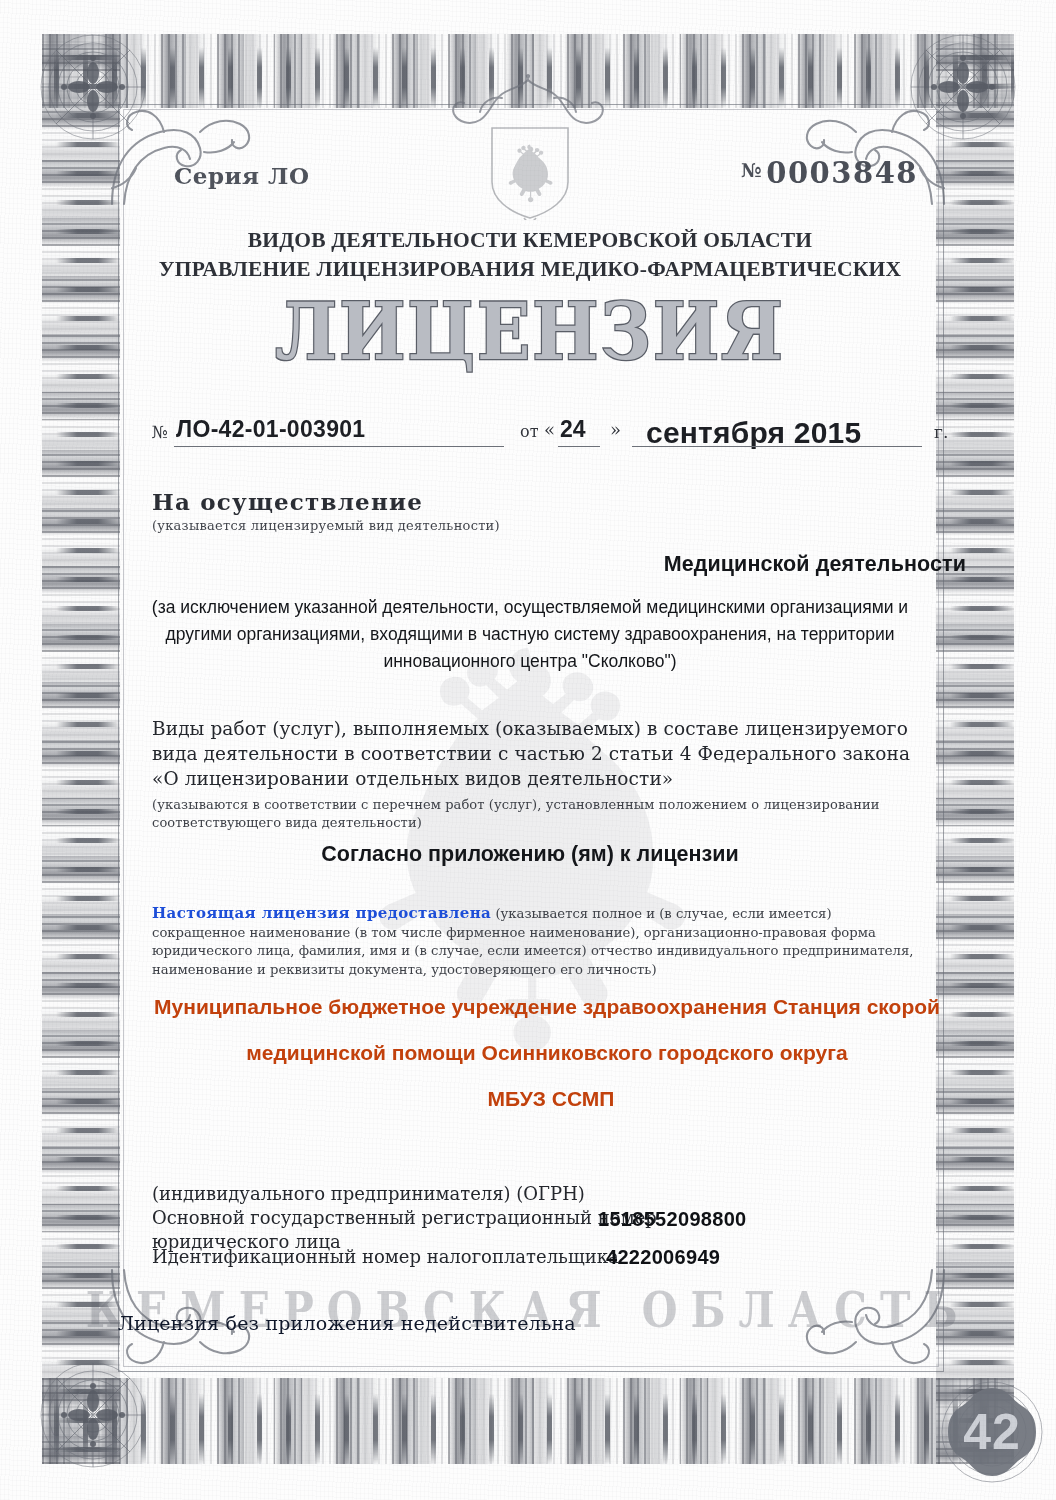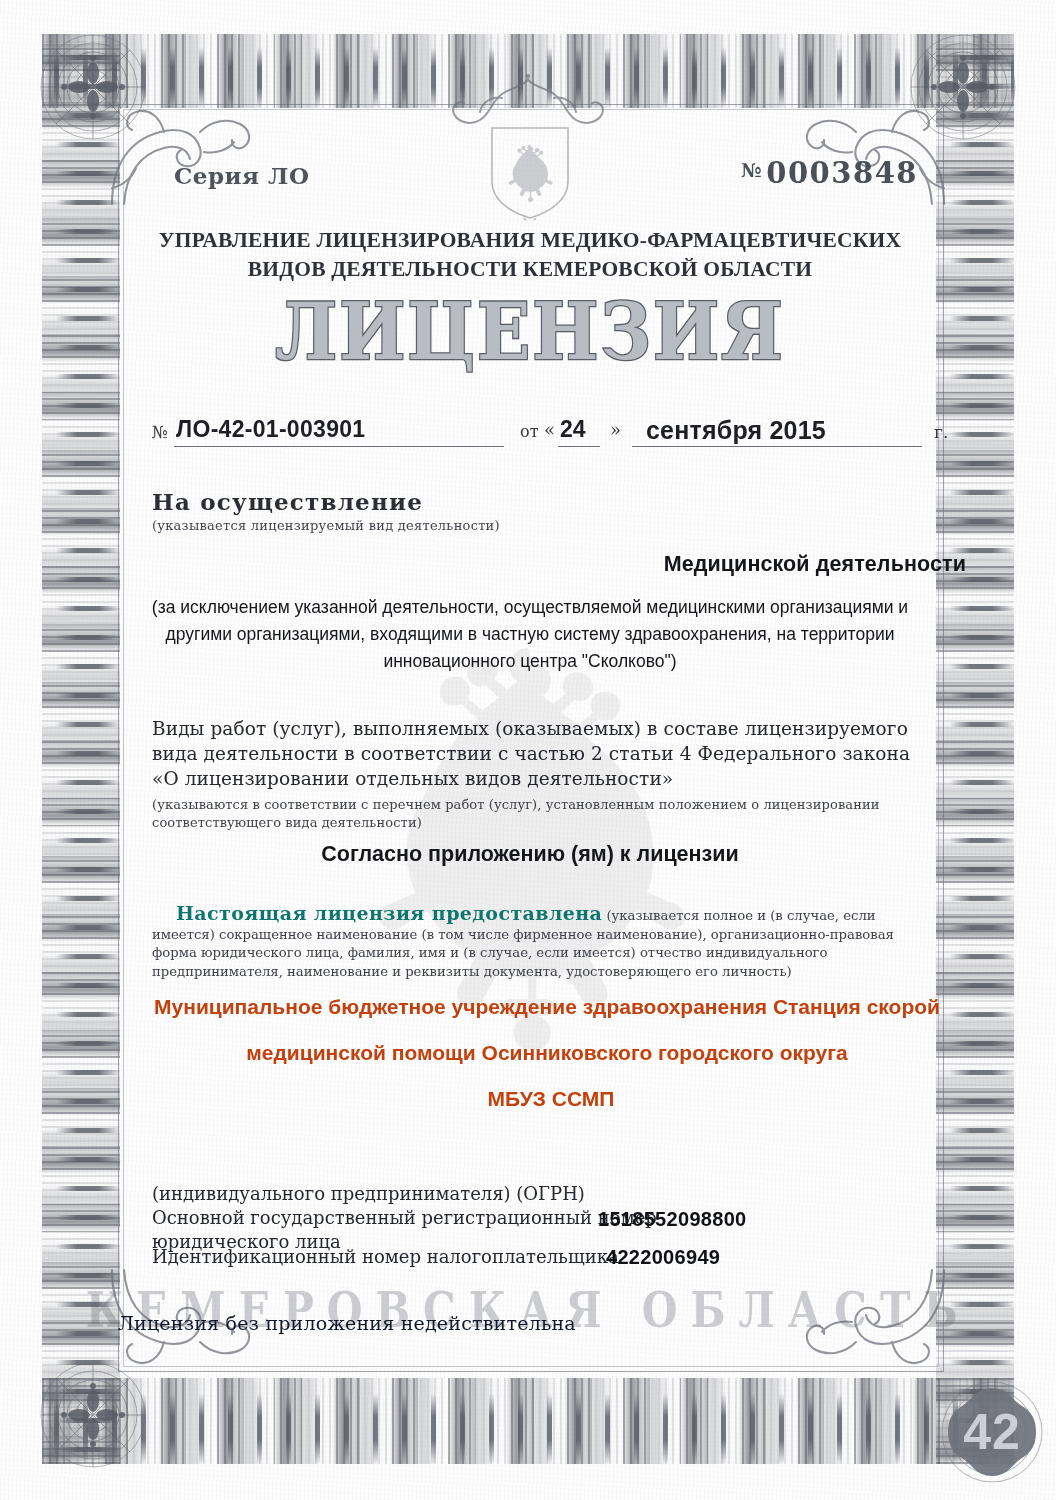--- a/index.html
+++ b/index.html
@@ -185,21 +185,21 @@
     position:absolute;left:24px;top:0;font-weight:700;font-size:23px;letter-spacing:.3px;
   }
   #numline .u1{position:absolute;left:22px;top:30px;width:330px;border-bottom:1.2px solid #6d7179;}
   #numline .ot{
     position:absolute;left:368px;top:6px;font-family:"DejaVu Serif", serif;font-size:16px;color:#31343b;
   }
   #numline .q1{position:absolute;left:392px;top:3px;font-family:"DejaVu Serif", serif;font-size:18px;color:#31343b;}
   #numline .day{position:absolute;left:408px;top:0;font-weight:700;font-size:23px;}
   #numline .u2{position:absolute;left:406px;top:30px;width:42px;border-bottom:1.2px solid #6d7179;}
   #numline .q2{position:absolute;left:458px;top:3px;font-family:"DejaVu Serif", serif;font-size:18px;color:#31343b;}
-  #numline .mon{position:absolute;left:494px;top:0;font-weight:700;font-size:25px;letter-spacing:.2px;}
+  #numline .mon{position:absolute;left:494px;top:0;font-weight:700;font-size:30px;letter-spacing:.2px;}
   #numline .u3{position:absolute;left:480px;top:30px;width:290px;border-bottom:1.2px solid #6d7179;}
   #numline .gg{position:absolute;left:782px;top:6px;font-family:"DejaVu Serif", serif;font-size:17px;color:#31343b;}
 
   
   #for-label{
     position:absolute;left:34px;top:384px;
     font-family:"DejaVu Serif", serif;
     font-weight:700;font-size:23px;color:#2b2e35;letter-spacing:1.2px;
   }
   #for-hint{
@@ -237,21 +237,21 @@
     font-weight:700;font-size:21.5px;color:#14161a;
   }
 
   
   #granted-head{
     position:absolute;left:34px;top:800px;width:766px;
     font-family:"DejaVu Serif", serif;
     font-size:13.2px;line-height:18.5px;color:#3d4047;
   }
   #granted-head b{
-    font-size:19px;color:#0f766e;letter-spacing:.4px;margin-left:24px;
+    font-size:15px;color:#1d4ed8;letter-spacing:.4px;
   }
 
   
   #org{
     position:absolute;left:17px;top:880px;width:824px;text-align:center;
     font-family:"Liberation Sans", sans-serif;
     font-weight:700;font-size:21px;color:#c2410c;line-height:46px;
   }
   #org .l3{font-size:21px;margin-left:8px;}
 
@@ -480,22 +480,22 @@
           <path d="M138 78 c12 8 20 22 20 38 0 14-6 26-16 34 l-12-16 c6-5 10-12 10-20 0-11-6-20-15-25z"></path>
         </g>
       </svg>
 
       <div id="blank-no">
         <span class="nosign">№</span><span>0003848</span>
       </div>
     </div>
 
     <div id="authority">
+      <div>ВИДОВ ДЕЯТЕЛЬНОСТИ КЕМЕРОВСКОЙ ОБЛАСТИ</div>
       <div>УПРАВЛЕНИЕ ЛИЦЕНЗИРОВАНИЯ МЕДИКО-ФАРМАЦЕВТИЧЕСКИХ</div>
-      <div>ВИДОВ ДЕЯТЕЛЬНОСТИ КЕМЕРОВСКОЙ ОБЛАСТИ</div>
     </div>
 
     <div id="doc-title">ЛИЦЕНЗИЯ</div>
 
     <div id="numline">
       <span class="nosym">№</span>
       <span class="lic-no">ЛО-42-01-003901</span>
       <span class="u1"></span>
       <span class="ot">от</span>
       <span class="q1">«</span>

